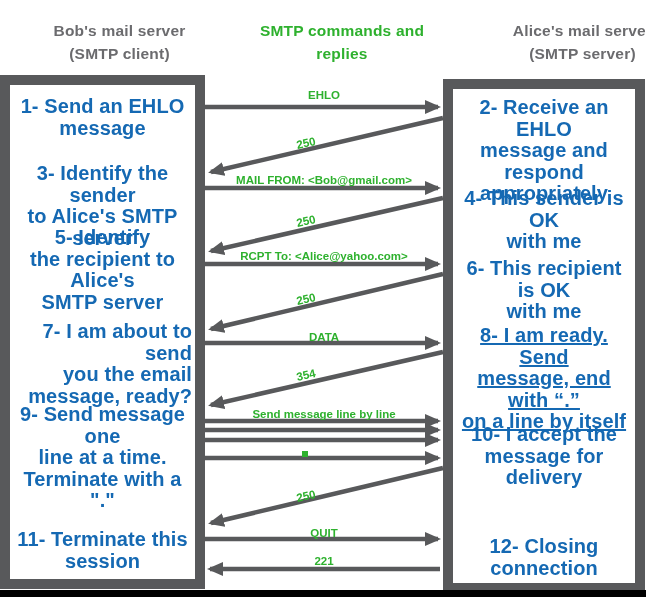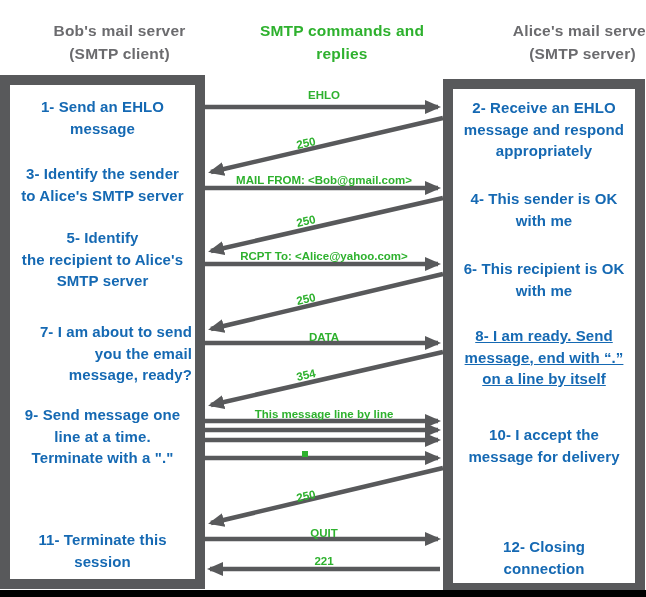--- a/index.html
+++ b/index.html
@@ -13,21 +13,21 @@
   }
   .hdr-left{left:0;width:205px;}
   .hdr-mid{left:205px;width:240px;color:#2eb12e;}
   .hdr-right{left:463px;width:205px;}
   .box{
     position:absolute;background:#ffffff;border:10px solid #58595b;box-sizing:border-box;
   }
   .box-left{left:0;top:75px;width:205px;height:514px;}
   .box-right{left:443px;top:79px;width:202px;height:514px;}
   .cell{
-    position:absolute;text-align:center;color:#1569b3;font-size:15px;line-height:21.5px;
+    position:absolute;text-align:center;color:#1569b3;font-size:20px;line-height:21.5px;
     white-space:pre-line;letter-spacing:.1px;
   }
   .cell-l{left:13px;width:179px;}
   .cell-r{left:456px;width:176px;}
   .msg{
     position:absolute;left:205px;width:238px;text-align:center;color:#2eb12e;
     font-size:11.5px;line-height:14px;
   }
   .msg-rot{
     position:absolute;left:286px;width:40px;text-align:center;color:#2eb12e;
@@ -109,19 +109,19 @@
   </svg>
 
   <div class="msg" style="top:88px;">EHLO</div>
   <div class="msg-rot" style="top:136px;">250</div>
   <div class="msg" style="top:173px;">MAIL FROM: &lt;Bob@gmail.com&gt;</div>
   <div class="msg-rot" style="top:214px;">250</div>
   <div class="msg" style="top:249px;">RCPT To: &lt;Alice@yahoo.com&gt;</div>
   <div class="msg-rot" style="top:292px;">250</div>
   <div class="msg" style="top:330px;">DATA</div>
   <div class="msg-rot" style="top:368px;">354</div>
-  <div class="msg" style="top:407px;">This message line by line</div>
+  <div class="msg" style="top:407px;">Send message line by line</div>
   <div class="msg-rot" style="top:489px;">250</div>
   <div class="msg" style="top:526px;">QUIT</div>
   <div class="msg" style="top:554px;">221</div>
 
   <div class="footer-bar"></div>
 </div>
 
 </body></html>

